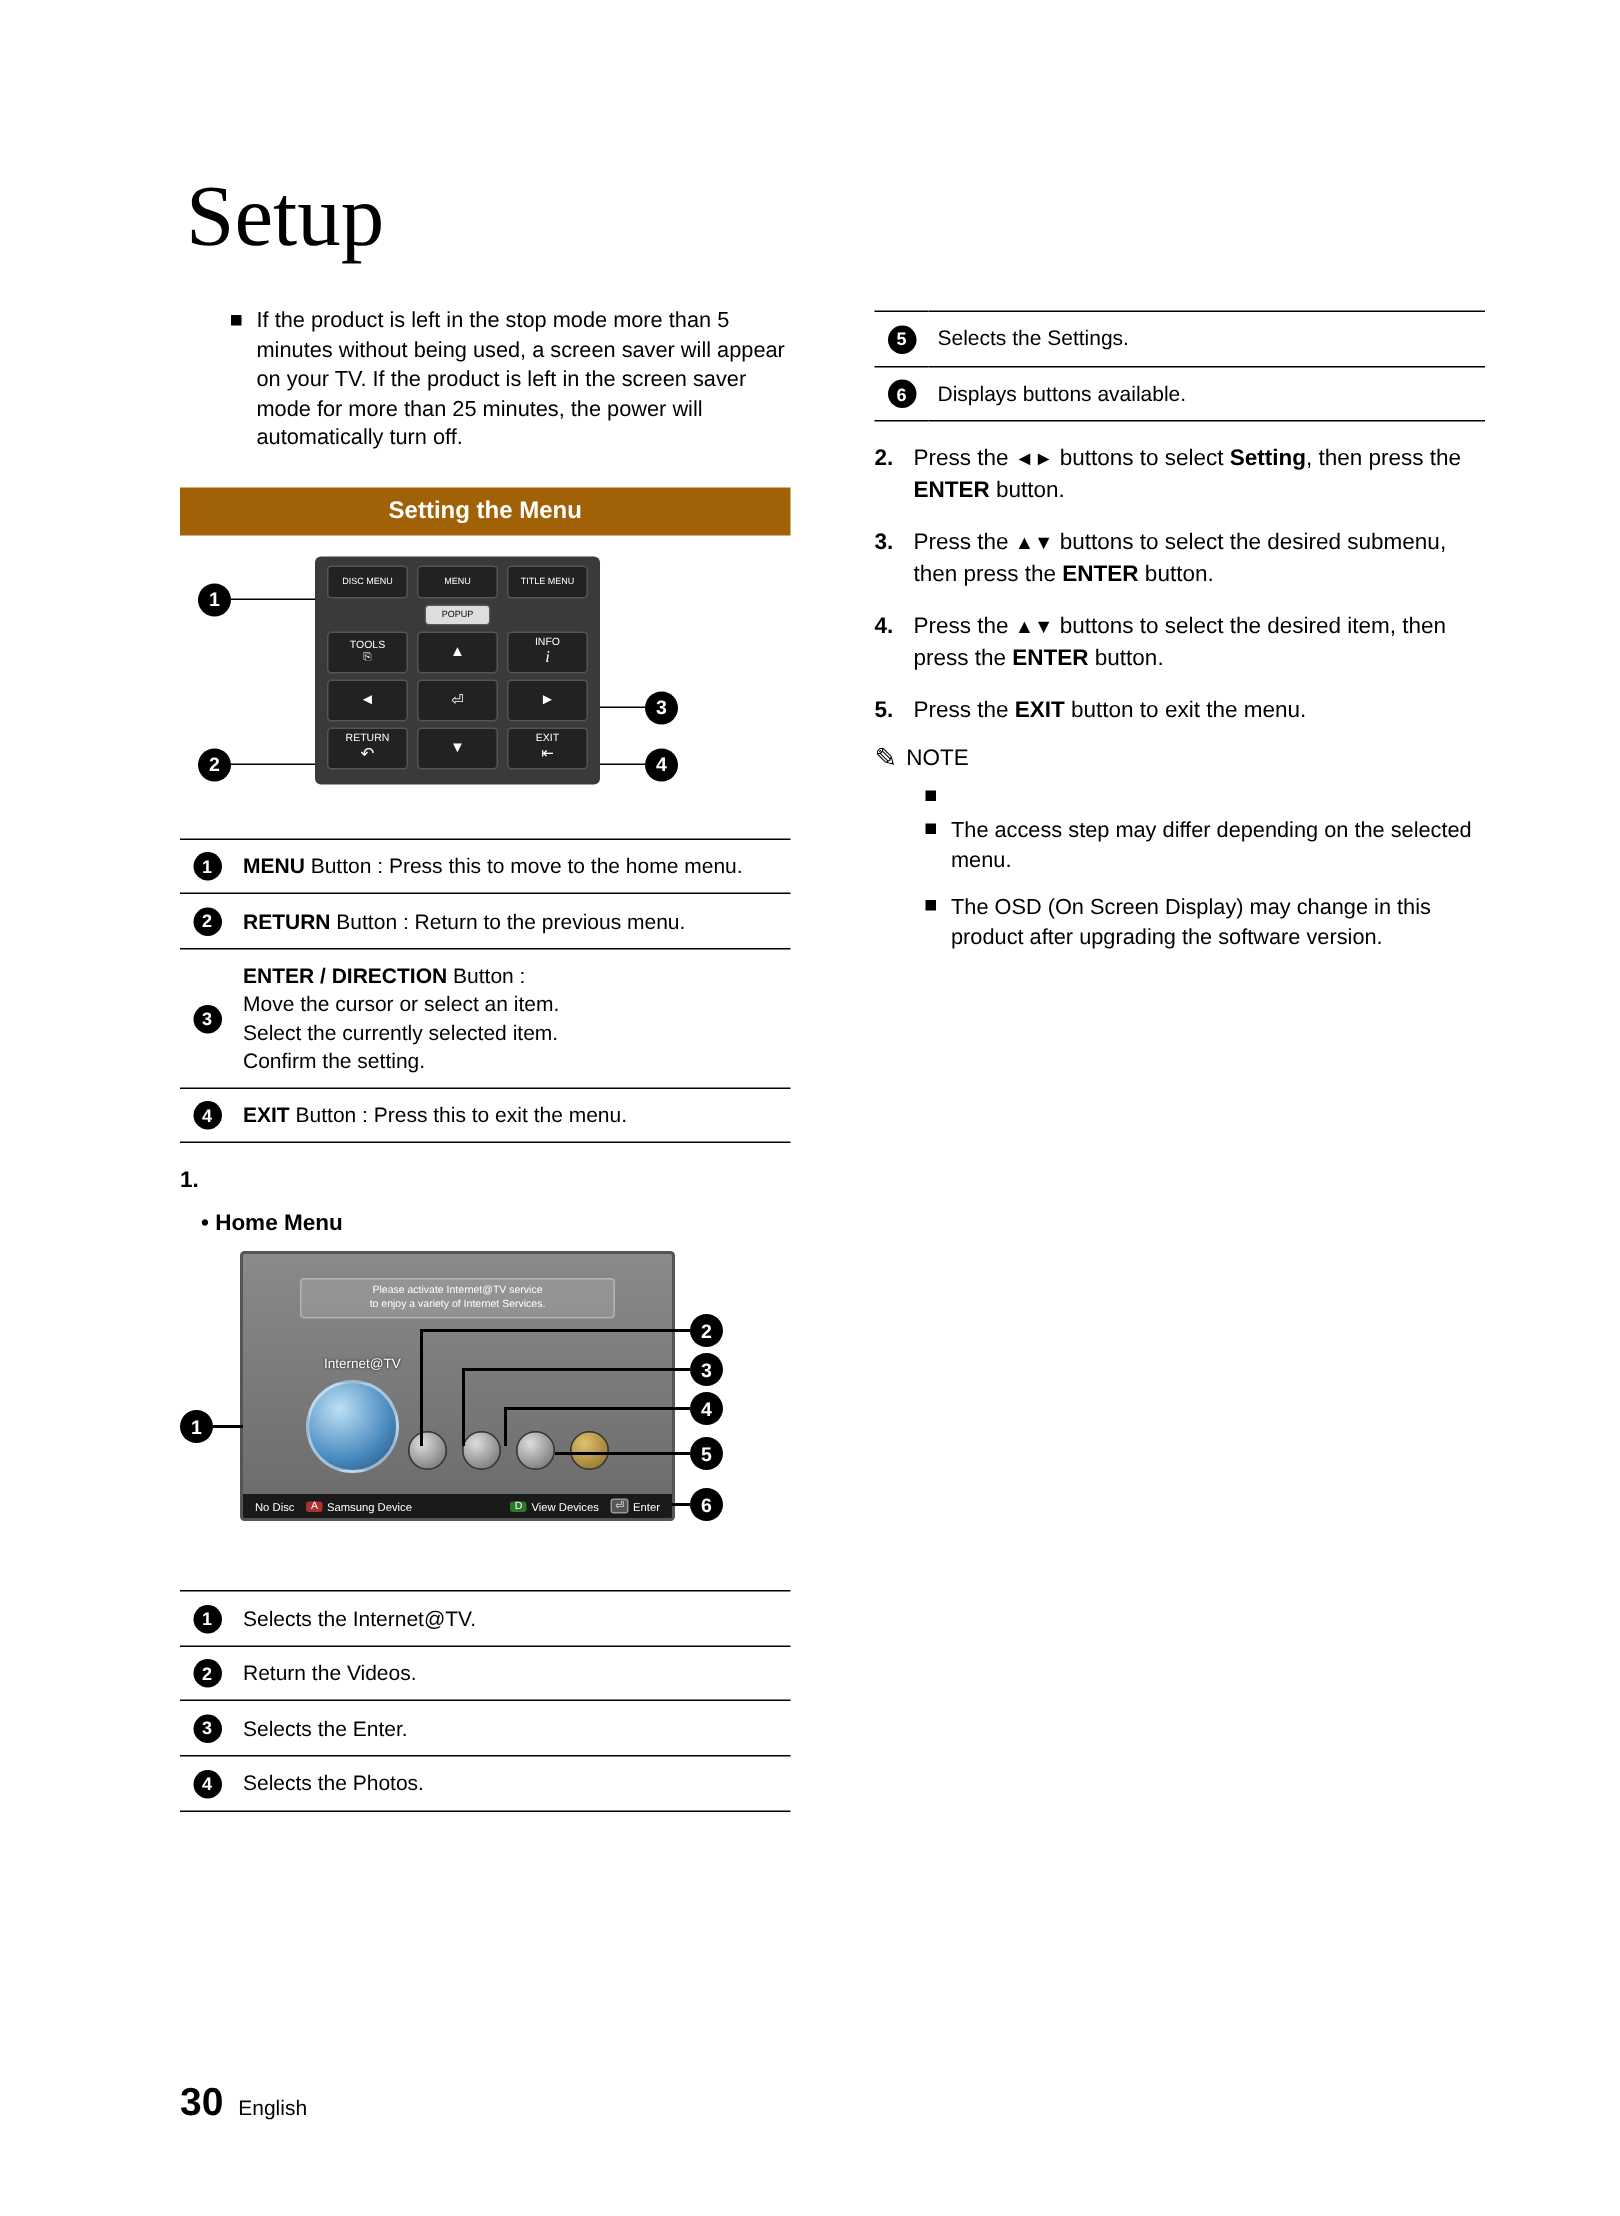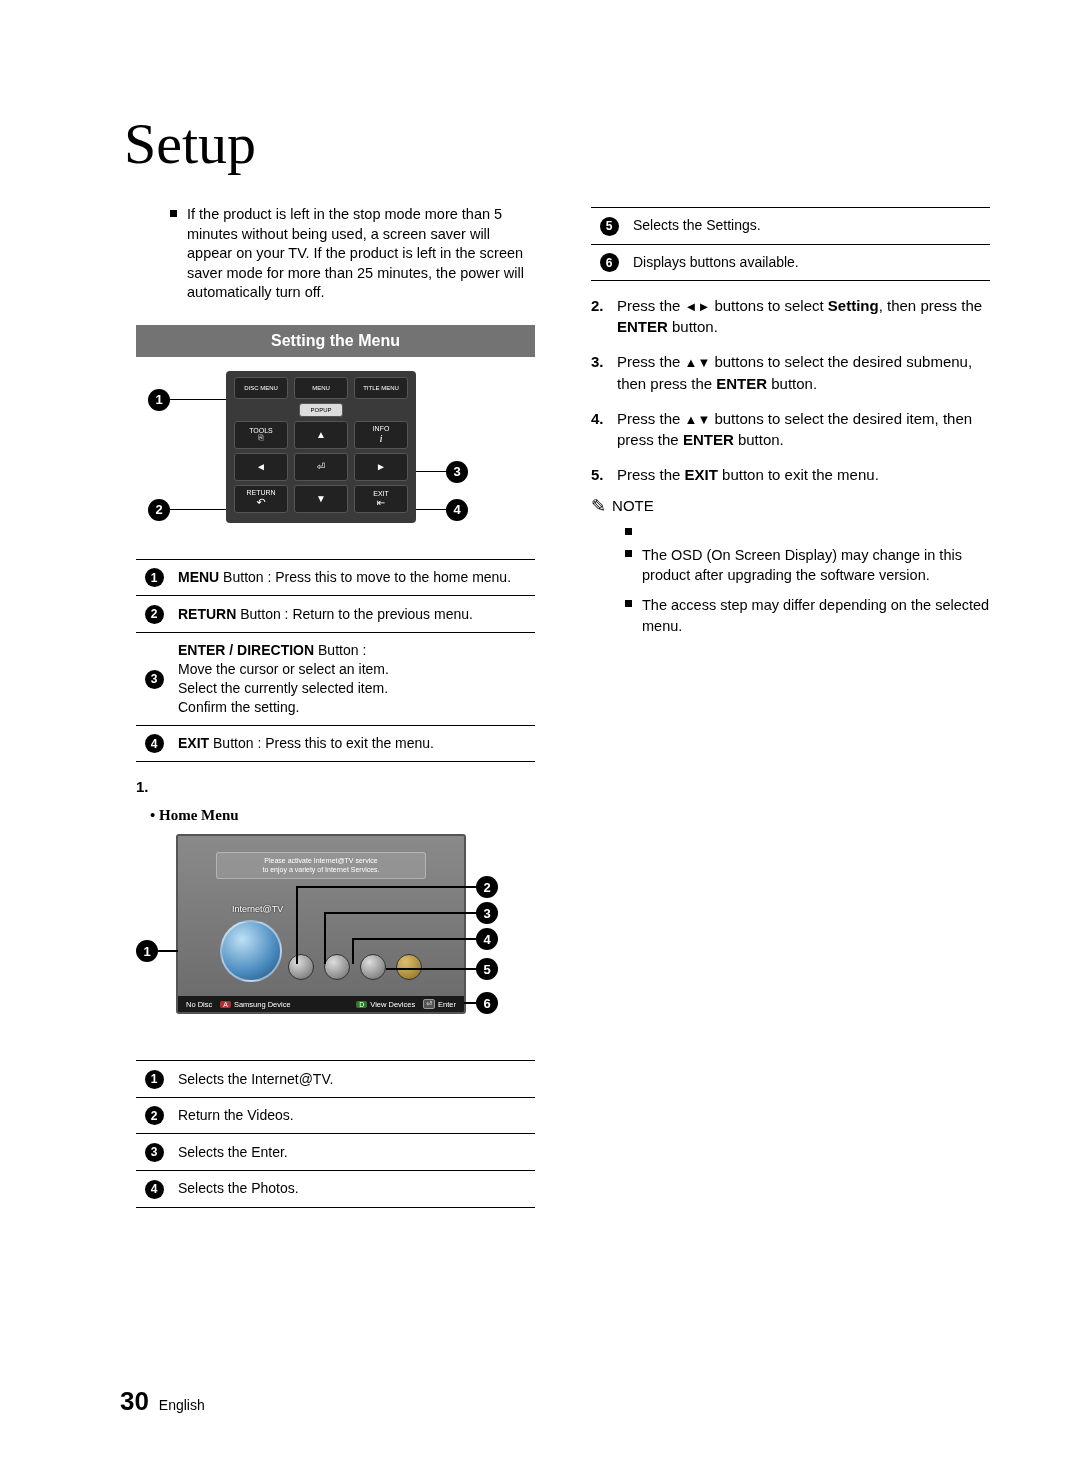--- a/index.html
+++ b/index.html
@@ -17,42 +17,41 @@
   .title {
     font-size: 58px;
     font-weight: 300;
     font-family: Georgia, 'Times New Roman', serif;
     margin-bottom: 28px;
     margin-left: 4px;
   }
   .columns {
     display: flex;
     gap: 56px;
-    margin-left: 16px;
   }
   .col {
     width: 50%;
   }
   .bullet-para {
     display: flex;
     font-size: 14.5px;
     line-height: 1.35;
     margin-bottom: 22px;
     padding-left: 34px;
   }
   .bullet-square {
     display:inline-block;
     width:7px;height:7px;
     background:#000;
     margin-top:5px;
     margin-right:10px;
     flex-shrink:0;
   }
   .section-bar {
-    background:#737373;
+    background:#a16207;
     color:#fff;
     font-weight:bold;
     font-size:16px;
     text-align:center;
     padding:7px 0;
     margin-bottom:14px;
   }
   
   .remote-wrap {
     position:relative;
@@ -126,21 +125,20 @@
     display:flex;
     font-size:15px;
     line-height:1.4;
     margin:14px 0 4px 0;
   }
   .ol-step .num { font-weight:bold; width:26px; flex-shrink:0;}
   .sub-bullet {
     font-size:15px;
     font-weight:bold;
     margin:10px 0 10px 14px;
-    font-family:Liberation Serif, serif;
   }
   
   .home-wrap { position:relative; height:200px; margin-bottom:26px;}
   .home-screen {
     position:absolute;
     left:40px; top:0;
     width:290px;
     height:180px;
     background:linear-gradient(#8a8a8a,#6a6a6a);
     border:2px solid #555;
@@ -408,25 +406,25 @@
       <div class="note-head">
         <span class="note-icon">✎</span>
         <span>NOTE</span>
       </div>
       <div id="notes-list">
           <div class="note-item">
             <span class="bullet-square"></span>
           </div>
           <div class="note-item">
             <span class="bullet-square"></span>
-            <span>The OSD (On Screen Display) may change in this product after upgrading the software version.</span>
+            <span>The access step may differ depending on the selected menu.</span>
           </div>
           <div class="note-item">
             <span class="bullet-square"></span>
-            <span>The access step may differ depending on the selected menu.</span>
+            <span>The OSD (On Screen Display) may change in this product after upgrading the software version.</span>
           </div>
         </div>
 
     </div>
   </div>
 </div>
 
 <div class="footer">
   <span class="pg">30</span>
   <span>English</span>

